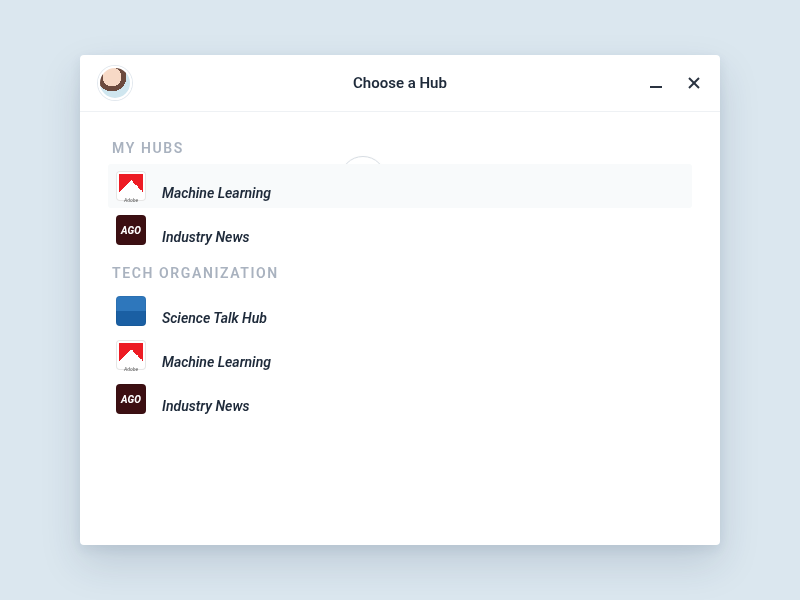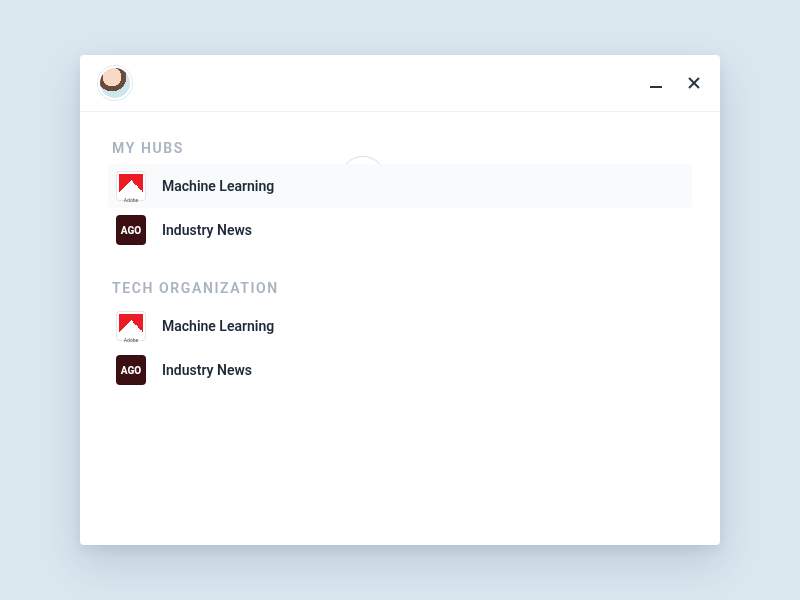--- a/index.html
+++ b/index.html
@@ -47,27 +47,28 @@
   .body{
     flex:1;overflow:auto;
     padding:18px 28px 24px 28px;
     position:relative;
   }
   .section-label{
     font-size:14px;letter-spacing:1.6px;font-weight:600;
     color:#a9b2bf;text-transform:uppercase;
     margin:10px 0 8px 4px;
   }
-  .section + .section{margin-top:28px;}
+  .section + .section{margin-top:13px;}
   .hub-item{
-    display:flex;align-items:center;gap:16px;
+    display:flex;align-items:flex-end;gap:16px;
     padding:7px 8px;
     border-radius:3px;
     cursor:pointer;
     position:relative;
+    font-style:italic;
   }
   .hub-item.selected{
     background:#f8fafb;
   }
   .hub-icon{
     width:30px;height:30px;border-radius:4px;
     display:flex;align-items:center;justify-content:center;
     font-size:12px;font-weight:700;color:#fff;
     flex:0 0 auto;
     box-shadow:0 0 0 1px rgba(0,0,0,0.05) inset;
@@ -110,20 +111,21 @@
     box-shadow:0 1px 3px rgba(0,0,0,0.06);
     pointer-events:none;
   }
 </style>
 </head>
 <body>
 
 <div class="window">
   <div class="titlebar">
     <div class="avatar"></div>
+    <div class="title">Choose a Hub</div>
     <div class="win-controls">
       <div class="win-btn">
         <svg width="14" height="14" viewBox="0 0 14 14">
           <line x1="1" y1="11" x2="13" y2="11" stroke="#2a3340" stroke-width="2"></line>
         </svg>
       </div>
       <div class="win-btn">
         <svg width="14" height="14" viewBox="0 0 14 14">
           <line x1="2" y1="2" x2="12" y2="12" stroke="#2a3340" stroke-width="2"></line>
           <line x1="12" y1="2" x2="2" y2="12" stroke="#2a3340" stroke-width="2"></line>
@@ -145,20 +147,24 @@
       <div class="hub-item">
         <div class="hub-icon brand-ago"></div>
         <div class="hub-label">Industry News</div>
       </div>
     </div>
 
     <div class="section">
       <div class="section-label">Tech Organization</div>
 
       <div class="hub-item">
+        <div class="hub-icon brand-amex"></div>
+        <div class="hub-label">Science Talk Hub</div>
+      </div>
+      <div class="hub-item">
         <div class="hub-icon brand-adobe"></div>
         <div class="hub-label">Machine Learning</div>
       </div>
       <div class="hub-item">
         <div class="hub-icon brand-ago"></div>
         <div class="hub-label">Industry News</div>
       </div>
     </div>
   </div>
 </div>

